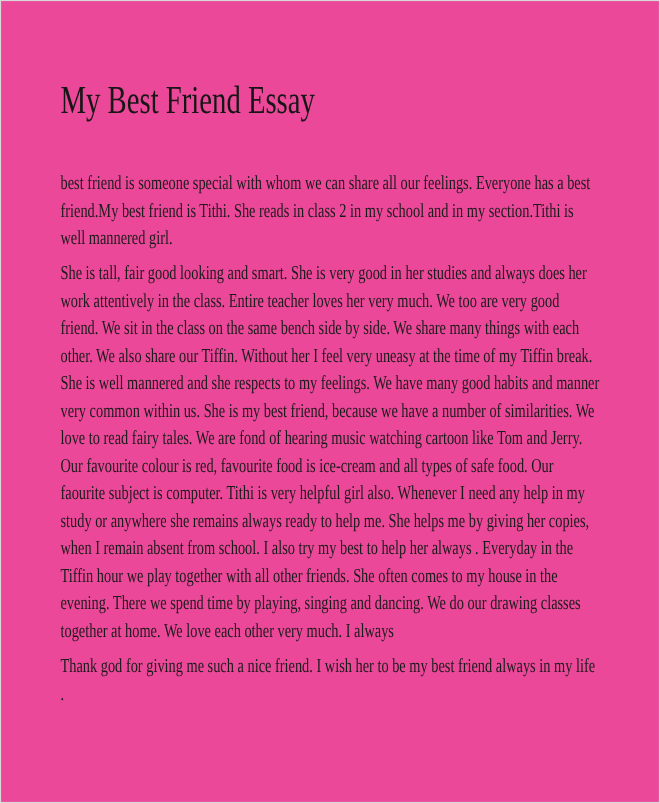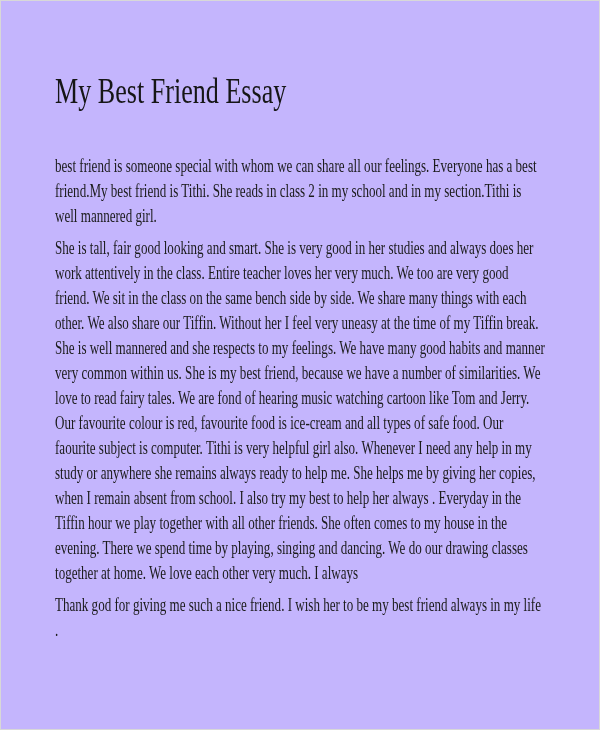--- a/index.html
+++ b/index.html
@@ -5,21 +5,21 @@
   html, body {
     margin: 0;
     padding: 0;
     background: #ffffff;
   }
   .page {
     position: relative;
     box-sizing: border-box;
     width: 600px;
     height: 730px;
-    background: #c4b5fd;
+    background: #ec4899;
     border: 1px solid #d8d8d8;
     padding: 72px 0 0 54px;
     overflow: hidden;
     font-family: "Liberation Serif", "DejaVu Serif", serif;
   }
   
   .content {
     width: 676px;
     transform: scaleX(0.725);
     transform-origin: top left;

